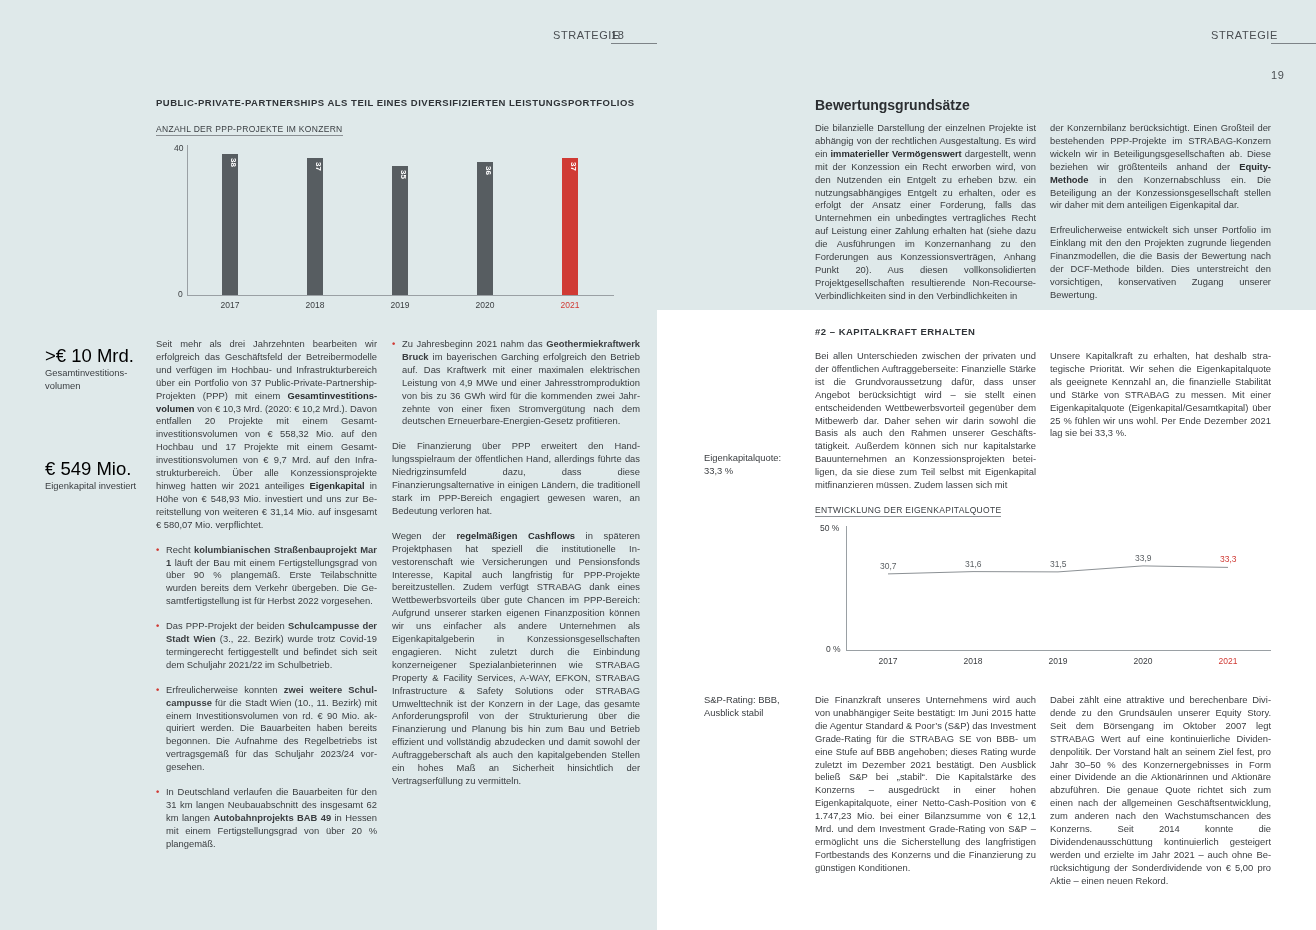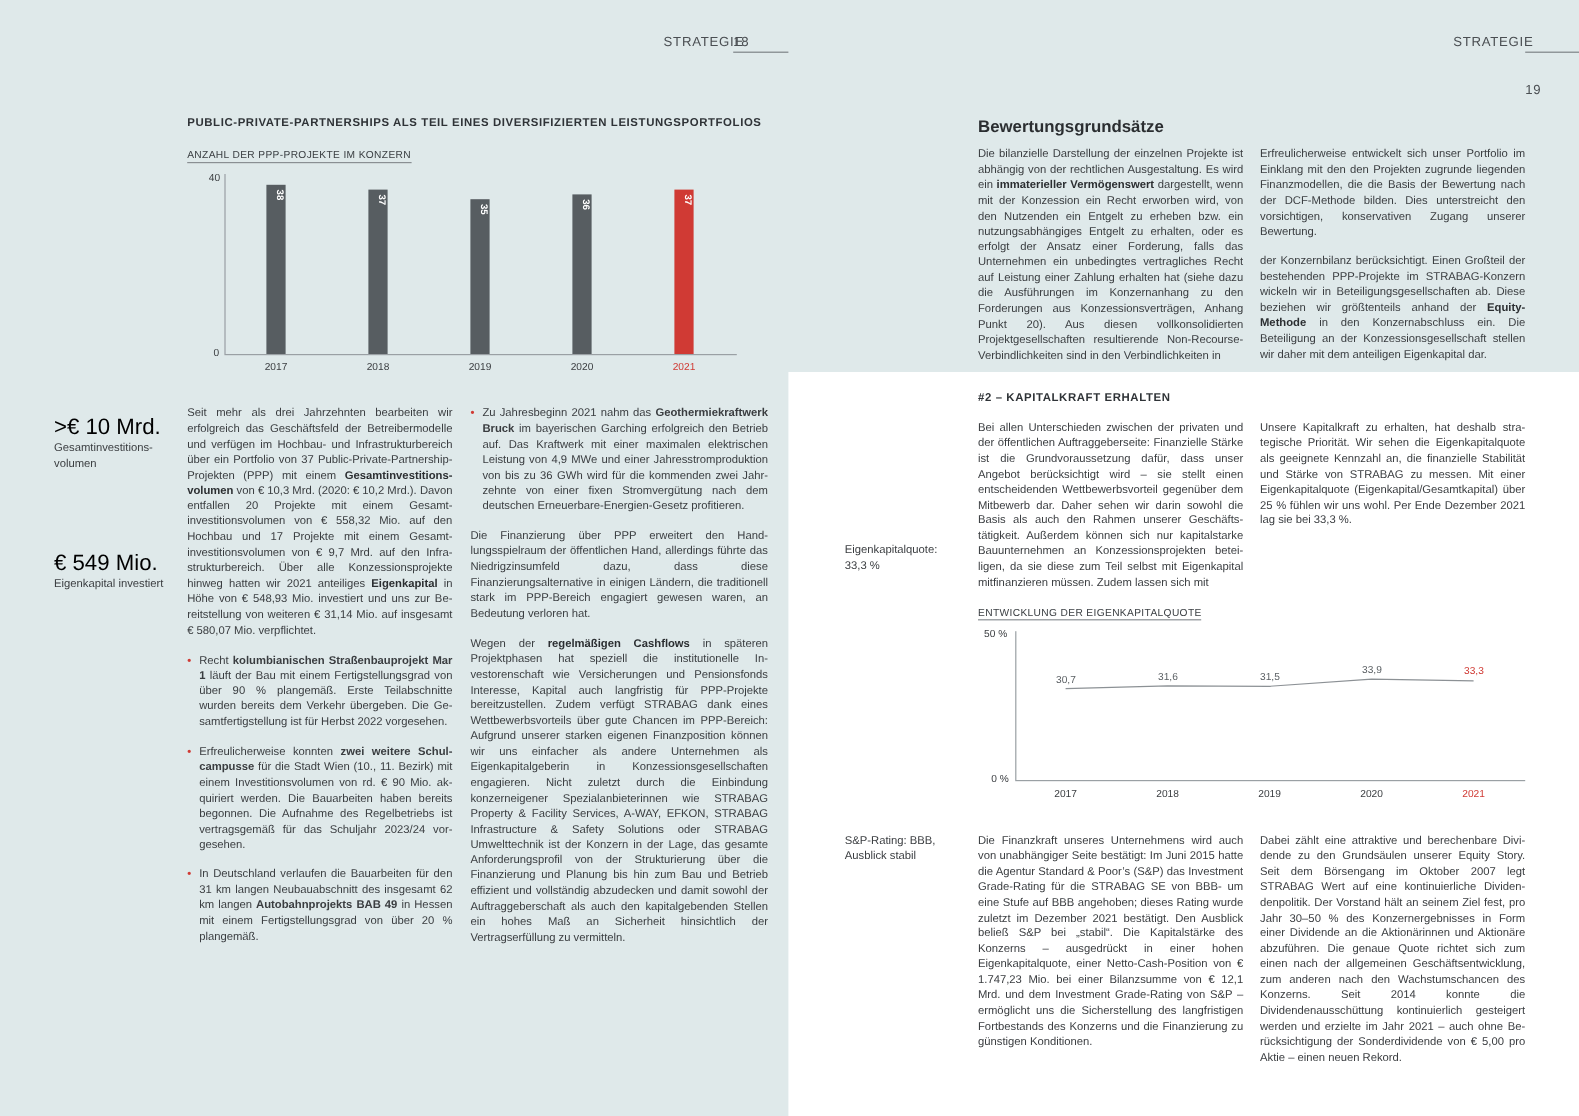--- a/index.html
+++ b/index.html
@@ -84,40 +84,41 @@
 </div>
 <div class="abs" style="left:45px; top:458px; width:110px;">
   <div class="kpi-big">€ 549 Mio.</div>
   <div class="kpi-sub" style="white-space:nowrap;">Eigenkapital investiert</div>
 </div>
 
 <div class="abs" style="left:156px; top:338px; width:221px;">
   <p class="para"><span>Seit mehr als drei Jahrzehnten bearbeiten wir erfolgreich das Geschäftsfeld der Betreibermodelle und verfügen im Hochbau- und Infrastrukturbereich über ein Portfolio von 37 Public-Private-Partnership-Projekten (PPP) mit einem </span><b>Gesamtinvestitions­volumen</b><span> von € 10,3 Mrd. (2020: € 10,2 Mrd.). Davon entfallen 20 Projekte mit einem Gesamt­investitionsvolumen von € 558,32 Mio. auf den Hochbau und 17 Projekte mit einem Gesamt­investitionsvolumen von € 9,7 Mrd. auf den Infra­strukturbereich. Über alle Konzessionsprojekte hinweg hatten wir 2021 anteiliges </span><b>Eigenkapital</b><span> in Höhe von € 548,93 Mio. investiert und uns zur Be­reitstellung von weiteren € 31,14 Mio. auf insge­samt € 580,07 Mio. verpflichtet.</span></p>
   <ul class="bullets" style="margin-top:12px;">
     <li><span>Recht </span><b>kolumbianischen Straßenbauprojekt Mar 1</b><span> läuft der Bau mit einem Fertigstellungsgrad von über 90 % plangemäß. Erste Teilabschnitte wurden bereits dem Verkehr übergeben. Die Ge­samtfertigstellung ist für Herbst 2022 vorgesehen.</span></li>
+    <li><span>Das PPP-Projekt der beiden </span><b>Schulcampusse der Stadt Wien</b><span> (3., 22. Bezirk) wurde trotz Covid-19 termingerecht fertiggestellt und befindet sich seit dem Schuljahr 2021/22 im Schulbetrieb.</span></li>
     <li><span>Erfreulicherweise konnten </span><b>zwei weitere Schul­campusse</b><span> für die Stadt Wien (10., 11. Bezirk) mit einem Investitionsvolumen von rd. € 90 Mio. ak­quiriert werden. Die Bauarbeiten haben bereits begonnen. Die Aufnahme des Regelbetriebs ist vertragsgemäß für das Schuljahr 2023/24 vor­gesehen.</span></li>
     <li><span>In Deutschland verlaufen die Bauarbeiten für den 31 km langen Neubauabschnitt des insgesamt 62 km langen </span><b>Autobahnprojekts BAB 49</b><span> in Hessen mit einem Fertigstellungsgrad von über 20 % plangemäß.</span></li>
   </ul>
 </div>
 
 <div class="abs" style="left:392px; top:338px; width:248px;">
   <ul class="bullets">
     <li><span>Zu Jahresbeginn 2021 nahm das </span><b>Geothermie­kraftwerk Bruck</b><span> im bayerischen Garching er­folgreich den Betrieb auf. Das Kraftwerk mit einer maximalen elektrischen Leistung von 4,9 MWe und einer Jahresstromproduktion von bis zu 36 GWh wird für die kommenden zwei Jahr­zehnte von einer fixen Stromvergütung nach dem deutschen Erneuerbare-Energien-Gesetz profitieren.</span></li>
   </ul>
   <p class="para" style="margin-top:12px;">Die Finanzierung über PPP erweitert den Hand­lungsspielraum der öffentlichen Hand, allerdings führte das Niedrigzinsumfeld dazu, dass diese Finanzierungsalternative in einigen Ländern, die traditionell stark im PPP-Bereich engagiert gewe­sen waren, an Bedeutung verloren hat.</p>
   <p class="para"><span>Wegen der </span><b>regelmäßigen Cashflows</b><span> in späteren Projektphasen hat speziell die institutionelle In­vestorenschaft wie Versicherungen und Pensions­fonds Interesse, Kapital auch langfristig für PPP-Projekte bereitzustellen. Zudem verfügt STRABAG dank eines Wettbewerbsvorteils über gute Chancen im PPP-Bereich: Aufgrund unserer starken eigenen Finanzposition können wir uns einfacher als andere Unternehmen als Eigenkapitalgeberin in Konzes­sionsgesellschaften engagieren. Nicht zuletzt durch die Einbindung konzerneigener Spezialanbieterinnen wie STRABAG Property &amp; Facility Services, A-WAY, EFKON, STRABAG Infrastructure &amp; Safety Solutions oder STRABAG Umwelttechnik ist der Konzern in der Lage, das gesamte Anforderungsprofil von der Strukturierung über die Finanzierung und Pla­nung bis hin zum Bau und Betrieb effizient und vollständig abzudecken und damit sowohl der Auftraggeberschaft als auch den kapitalgebenden Stellen ein hohes Maß an Sicherheit hinsichtlich der Vertragserfüllung zu vermitteln.</span></p>
 </div>
 
 <div class="abs" style="left:815px; top:97px; font-size:14px; font-weight:bold; color:#2b2e31;">Bewertungsgrundsätze</div>
 <div class="abs" style="left:815px; top:122px; width:221px;">
   <p class="para"><span>Die bilanzielle Darstellung der einzelnen Projekte ist abhängig von der rechtlichen Ausgestaltung. Es wird ein </span><b>immaterieller Vermögenswert</b><span> darge­stellt, wenn mit der Konzession ein Recht erworben wird, von den Nutzenden ein Entgelt zu erheben bzw. ein nutzungsabhängiges Entgelt zu erhalten, oder es erfolgt der Ansatz einer Forderung, falls das Unternehmen ein unbedingtes vertragliches Recht auf Leistung einer Zahlung erhalten hat (siehe dazu die Ausführungen im Konzernanhang zu den Forderungen aus Konzessionsverträgen, Anhang Punkt 20). Aus diesen vollkonsolidierten Projektgesellschaften resultierende Non-Recourse-Verbindlichkeiten sind in den Verbindlichkeiten in</span></p>
 </div>
 <div class="abs" style="left:1050px; top:122px; width:221px;">
+  <p class="para"><span>der Konzernbilanz berücksichtigt. Einen Großteil der bestehenden PPP-Projekte im STRABAG-Konzern wickeln wir in Beteiligungsgesellschaften ab. Diese beziehen wir größtenteils anhand der </span><b>Equity-Methode</b><span> in den Konzernabschluss ein. Die Beteiligung an der Konzessionsgesellschaft stellen wir daher mit dem anteiligen Eigenkapital dar.</span></p>
   <p class="para">Erfreulicherweise entwickelt sich unser Portfolio im Einklang mit den den Projekten zugrunde lie­genden Finanzmodellen, die die Basis der Bewer­tung nach der DCF-Methode bilden. Dies unter­streicht den vorsichtigen, konservativen Zugang unserer Bewertung.</p>
-  <p class="para"><span>der Konzernbilanz berücksichtigt. Einen Großteil der bestehenden PPP-Projekte im STRABAG-Konzern wickeln wir in Beteiligungsgesellschaften ab. Diese beziehen wir größtenteils anhand der </span><b>Equity-Methode</b><span> in den Konzernabschluss ein. Die Beteiligung an der Konzessionsgesellschaft stellen wir daher mit dem anteiligen Eigenkapital dar.</span></p>
 </div>
 
 <div class="abs h-title" style="left:815px; top:326px;">#2 – KAPITALKRAFT ERHALTEN</div>
 <div class="abs side-label" style="left:704px; top:452px;">
   <div>Eigenkapitalquote:</div>
   <div>33,3 %</div>
 </div>
 <div class="abs" style="left:815px; top:350px; width:221px;">
   <p class="para">Bei allen Unterschieden zwischen der privaten und der öffentlichen Auftraggeberseite: Finanziel­le Stärke ist die Grundvoraussetzung dafür, dass unser Angebot berücksichtigt wird – sie stellt einen entscheidenden Wettbewerbsvorteil gegenüber dem Mitbewerb dar. Daher sehen wir darin sowohl die Basis als auch den Rahmen unserer Geschäfts­tätigkeit. Außerdem können sich nur kapitalstarke Bauunternehmen an Konzessionsprojekten betei­ligen, da sie diese zum Teil selbst mit Eigenkapital mitfinanzieren müssen. Zudem lassen sich mit</p>
 </div>

